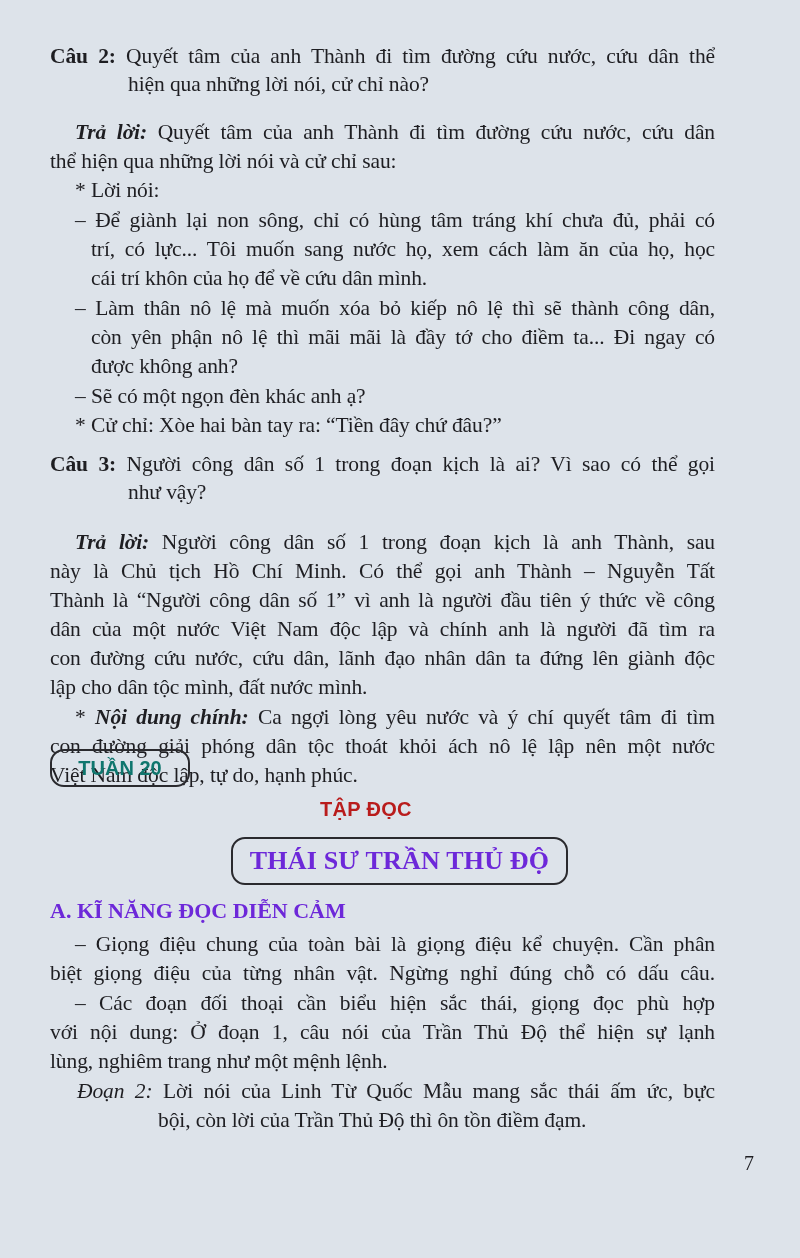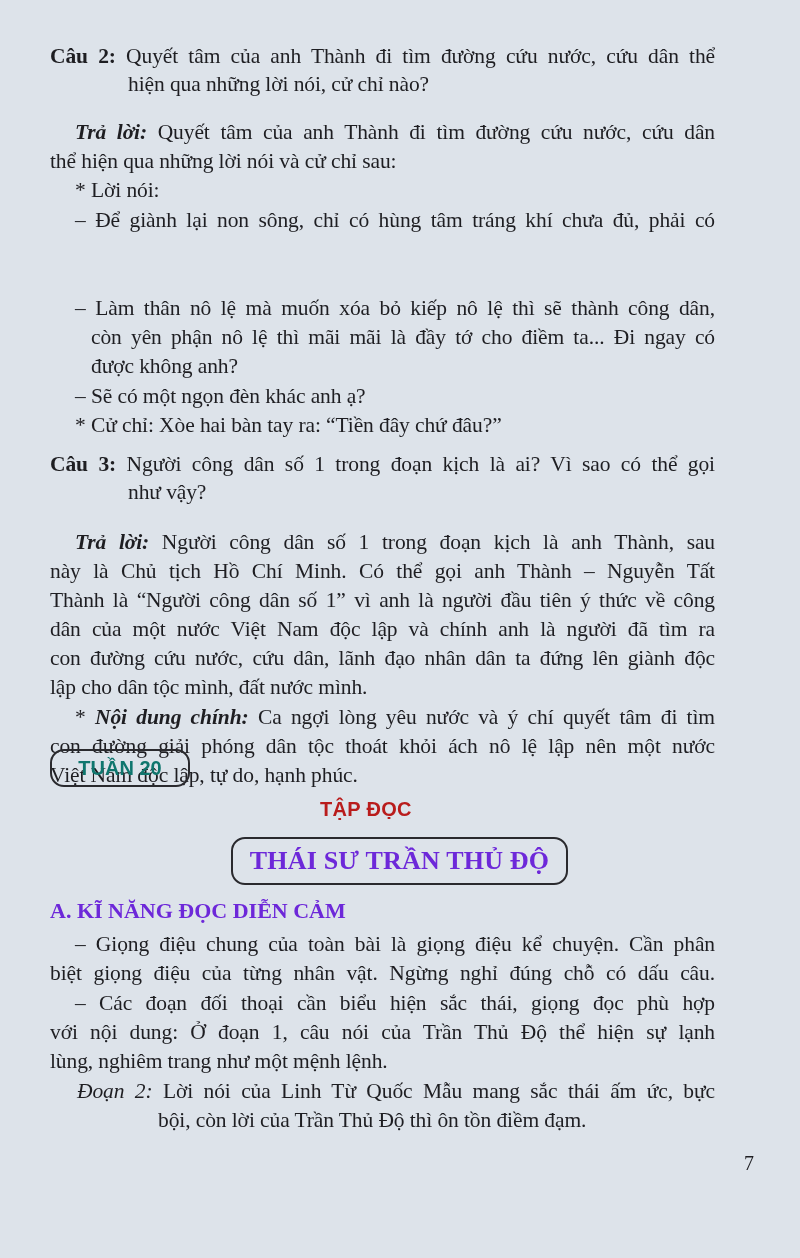--- a/index.html
+++ b/index.html
@@ -56,20 +56,22 @@
 <div class="page">
 
   <div class="line just" style="left:50px;top:42px;width:665px;"><span class="b">Câu 2:</span><span> Quyết tâm của anh Thành đi tìm đường cứu nước, cứu dân thể</span></div>
   <div class="line" style="left:128px;top:70px;">hiện qua những lời nói, cử chỉ nào?</div>
 
   <div class="line just" style="left:75px;top:118px;width:640px;"><span class="bi">Trả lời:</span><span> Quyết tâm của anh Thành đi tìm đường cứu nước, cứu dân</span></div>
   <div class="line" style="left:50px;top:147px;">thể hiện qua những lời nói và cử chỉ sau:</div>
   <div class="line" style="left:75px;top:176px;">* Lời nói:</div>
 
   <div class="line just" style="left:75px;top:206px;width:640px;">– Để giành lại non sông, chỉ có hùng tâm tráng khí chưa đủ, phải có</div>
+  <div class="line just" style="left:91px;top:235px;width:624px;">trí, có lực... Tôi muốn sang nước họ, xem cách làm ăn của họ, học</div>
+  <div class="line" style="left:91px;top:264px;">cái trí khôn của họ để về cứu dân mình.</div>
 
   <div class="line just" style="left:75px;top:294px;width:640px;">– Làm thân nô lệ mà muốn xóa bỏ kiếp nô lệ thì sẽ thành công dân,</div>
   <div class="line just" style="left:91px;top:323px;width:624px;">còn yên phận nô lệ thì mãi mãi là đầy tớ cho điềm ta... Đi ngay có</div>
   <div class="line" style="left:91px;top:352px;">được không anh?</div>
 
   <div class="line" style="left:75px;top:382px;">– Sẽ có một ngọn đèn khác anh ạ?</div>
   <div class="line" style="left:75px;top:411px;">* Cử chỉ: Xòe hai bàn tay ra: “Tiền đây chứ đâu?”</div>
 
   <div class="line just" style="left:50px;top:450px;width:665px;"><span class="b">Câu 3:</span><span> Người công dân số 1 trong đoạn kịch là ai? Vì sao có thể gọi</span></div>
   <div class="line" style="left:128px;top:478px;">như vậy?</div>

